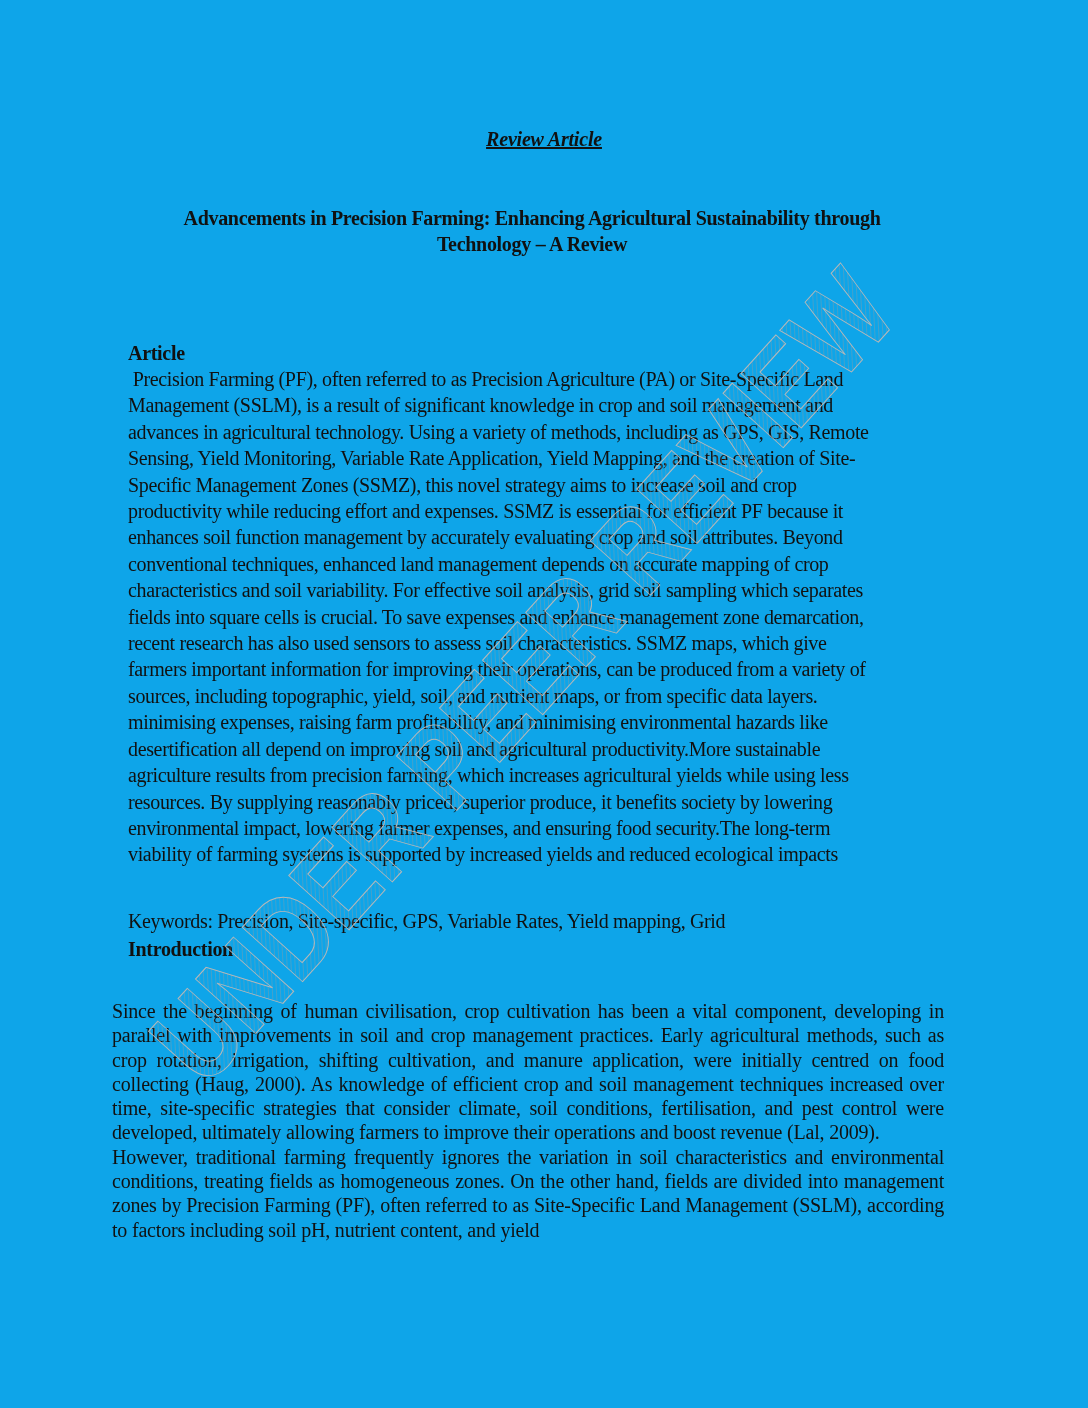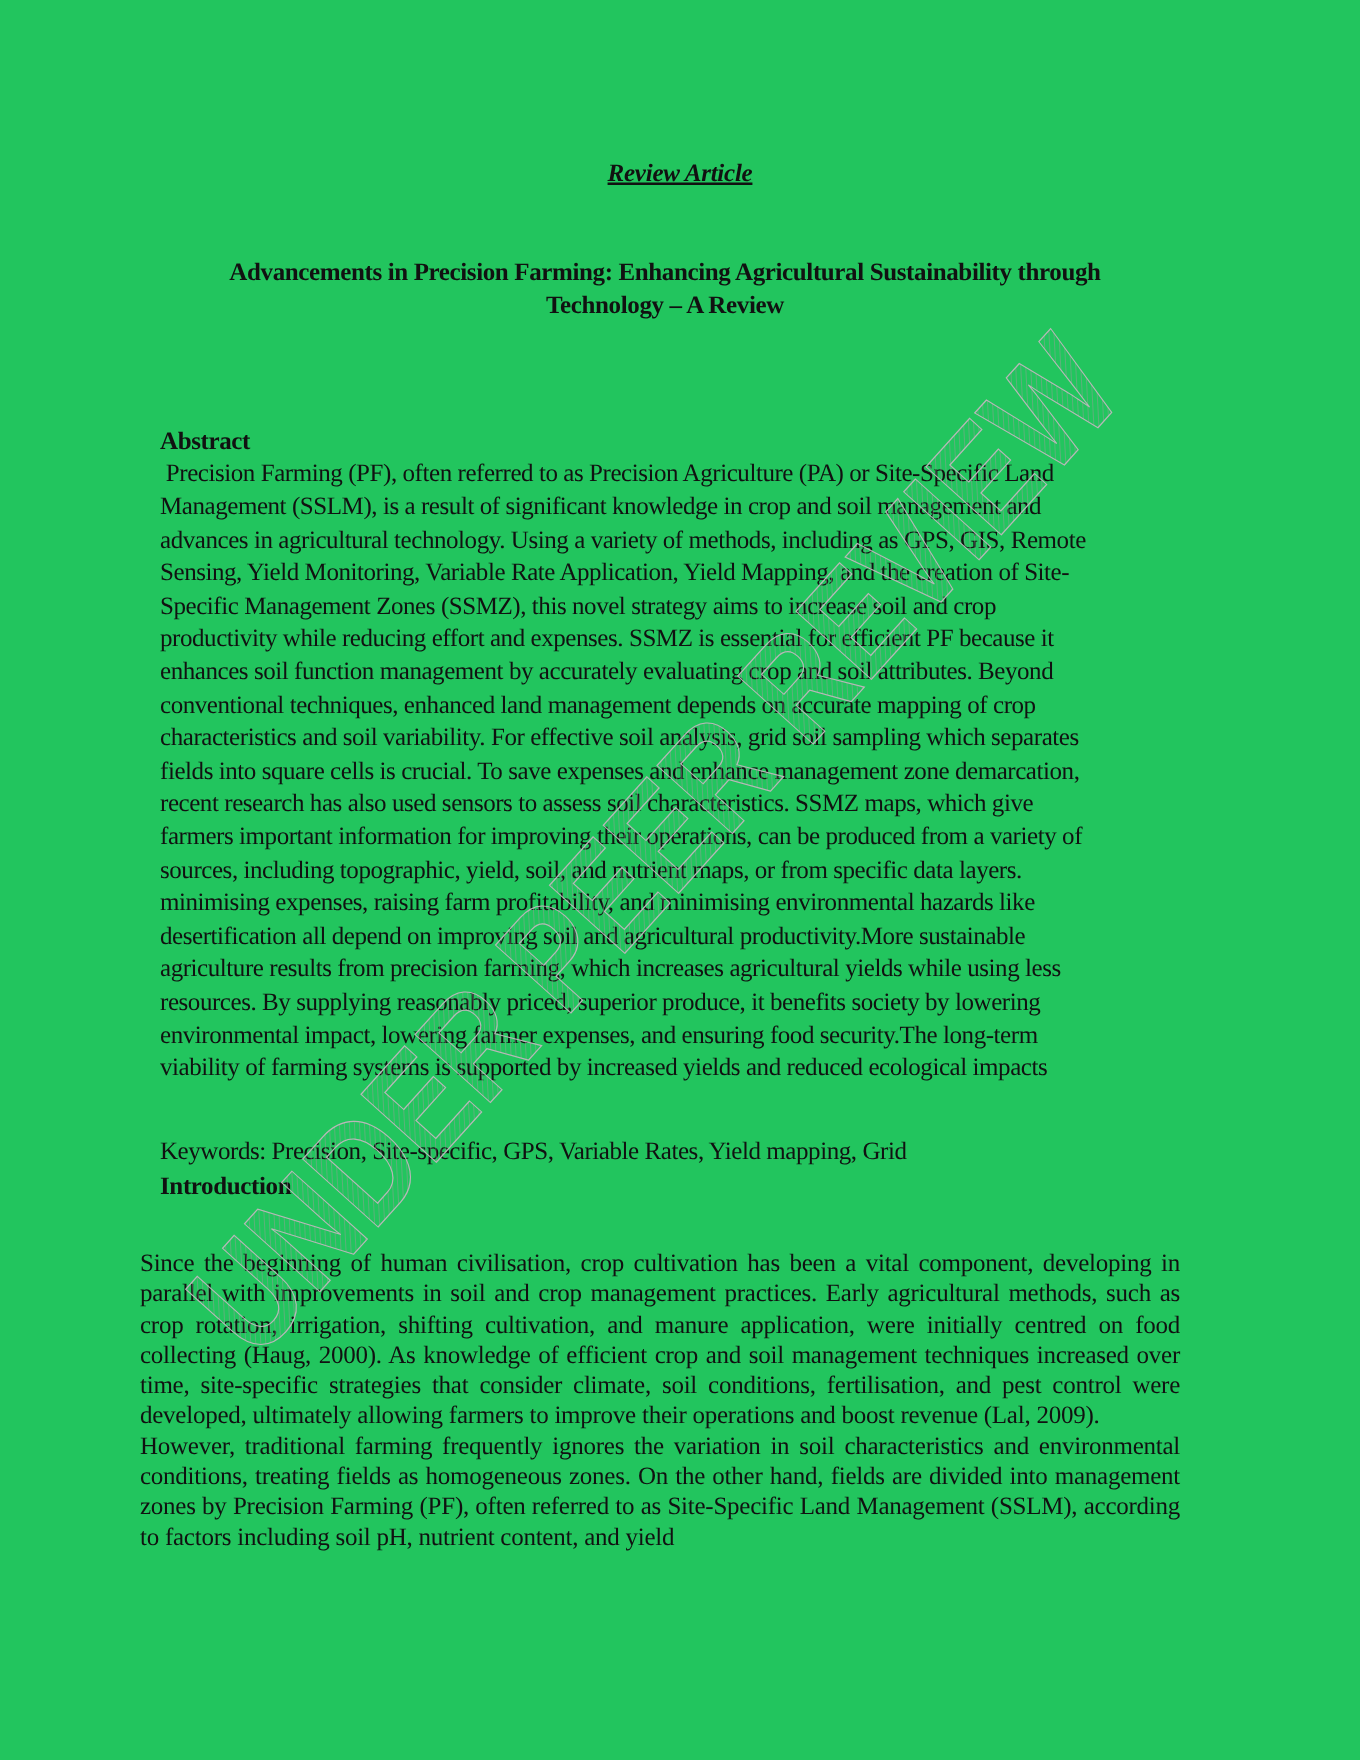--- a/index.html
+++ b/index.html
@@ -13,21 +13,21 @@
       position: relative;
       overflow: hidden;
       font-family: "Liberation Serif", "DejaVu Serif", serif;
       color: #111111;
     }
     .page {
       position: absolute;
       left: 0; top: 0;
       width: 1088px;
       height: 1408px;
-      background: #22c55e;
+      background: #0ea5e9;
     }
     .article-type {
       position: absolute;
       top: 128px;
       left: 0;
       width: 1088px;
       text-align: center;
       font-size: 20px;
       font-weight: bold;
       font-style: italic;
@@ -103,21 +103,21 @@
 
 <div class="page">
 
   <div class="article-type">Review Article</div>
 
   <div class="title">
     <div>Advancements in Precision Farming: Enhancing Agricultural Sustainability through</div>
     <div>Technology – A Review</div>
   </div>
 
-  <div class="section-heading abstract-heading">Abstract</div>
+  <div class="section-heading abstract-heading">Article</div>
 
   <div class="abstract-body">
     <span class="line" style="white-space:pre;"> Precision Farming (PF), often referred to as Precision Agriculture (PA) or Site-Specific Land</span>
     <span class="line">Management (SSLM), is a result of significant knowledge in crop and soil management and</span>
     <span class="line">advances in agricultural technology. Using a variety of methods, including as GPS, GIS, Remote</span>
     <span class="line">Sensing, Yield Monitoring, Variable Rate Application, Yield Mapping, and the creation of Site-</span>
     <span class="line">Specific Management Zones (SSMZ), this novel strategy aims to increase soil and crop</span>
     <span class="line">productivity while reducing effort and expenses. SSMZ is essential for efficient PF because it</span>
     <span class="line">enhances soil function management by accurately evaluating crop and soil attributes. Beyond</span>
     <span class="line">conventional techniques, enhanced land management depends on accurate mapping of crop</span>

